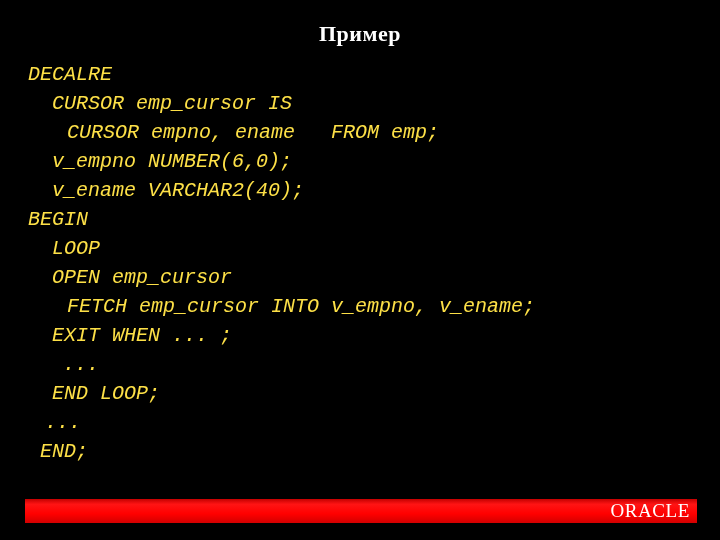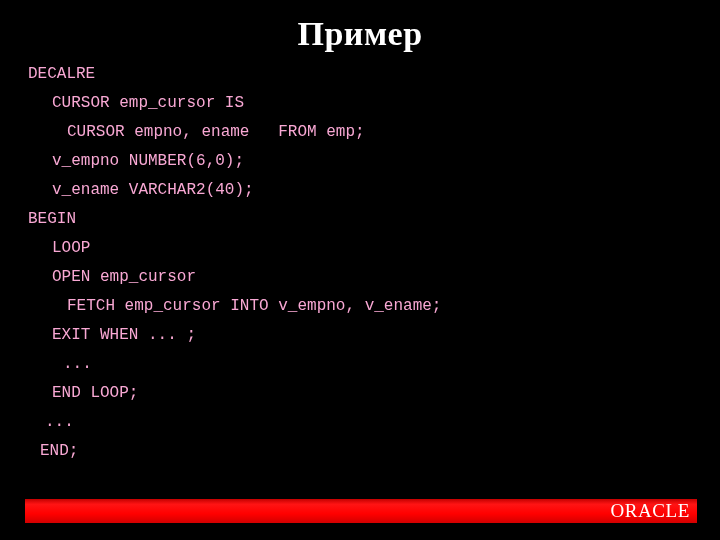--- a/index.html
+++ b/index.html
@@ -20,41 +20,42 @@
   
   .slide-title {
     position: absolute;
     left: 0;
     top: 14px;
     width: 720px;
     text-align: center;
     color: #FFFFFF;
     font-family: "Liberation Serif", "DejaVu Serif", serif;
     font-weight: bold;
-    font-size: 34px;
+    font-size: 22px;
     line-height: 40px;
     letter-spacing: 0.5px;
     white-space: nowrap;
   }
 
   
   .code-block {
     position: absolute;
     left: 0;
     top: 60px;
     width: 720px;
   }
   .code-line {
-    color: #f9a8d4;
+    color: #fde047;
     font-family: "Liberation Mono", "DejaVu Sans Mono", monospace;
-    font-size: 16px;
+    font-size: 20px;
     line-height: 29px;
     height: 29px;
     white-space: pre;
     letter-spacing: 0px;
+    font-style: italic;
   }
 
   
   .footer-bar {
     position: absolute;
     left: 25px;
     top: 499px;
     width: 672px;
     height: 24px;
     background: linear-gradient(to bottom,

